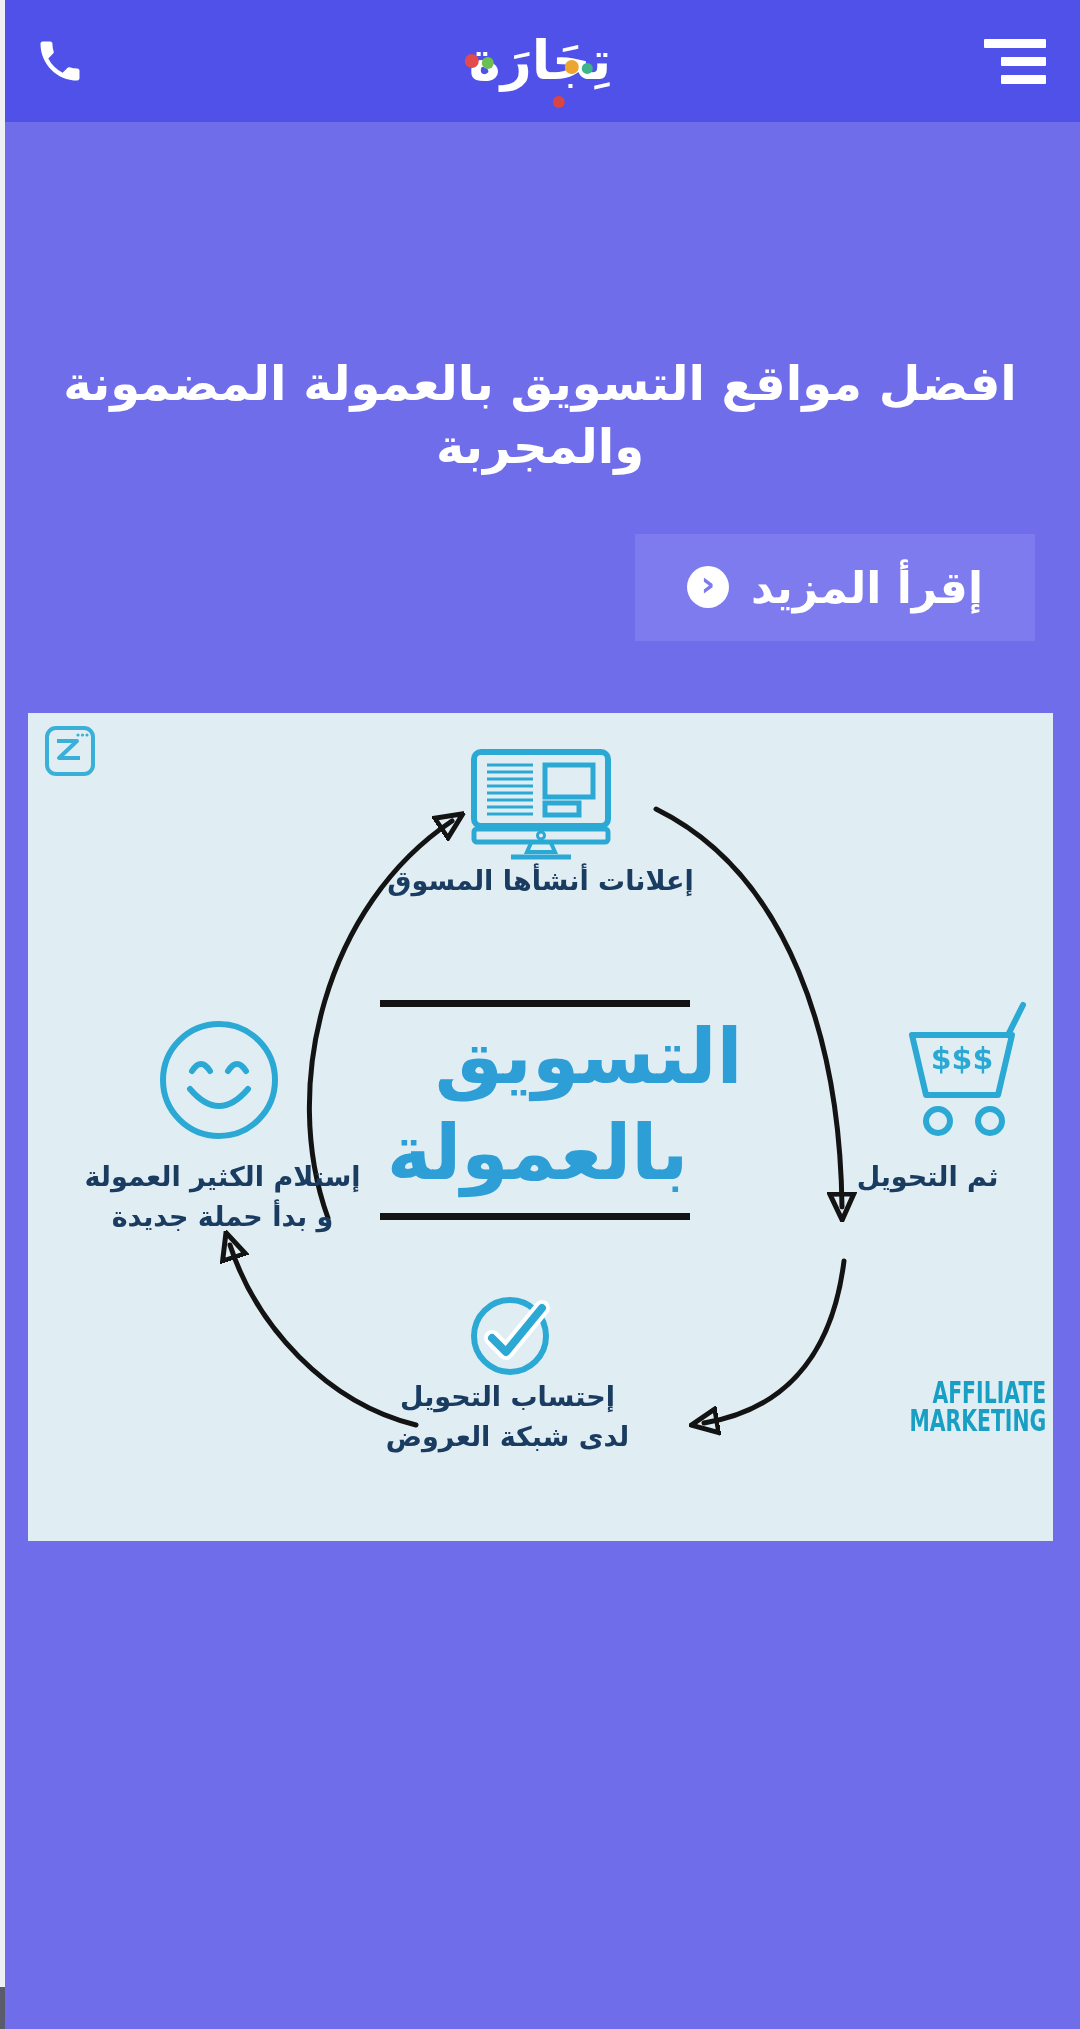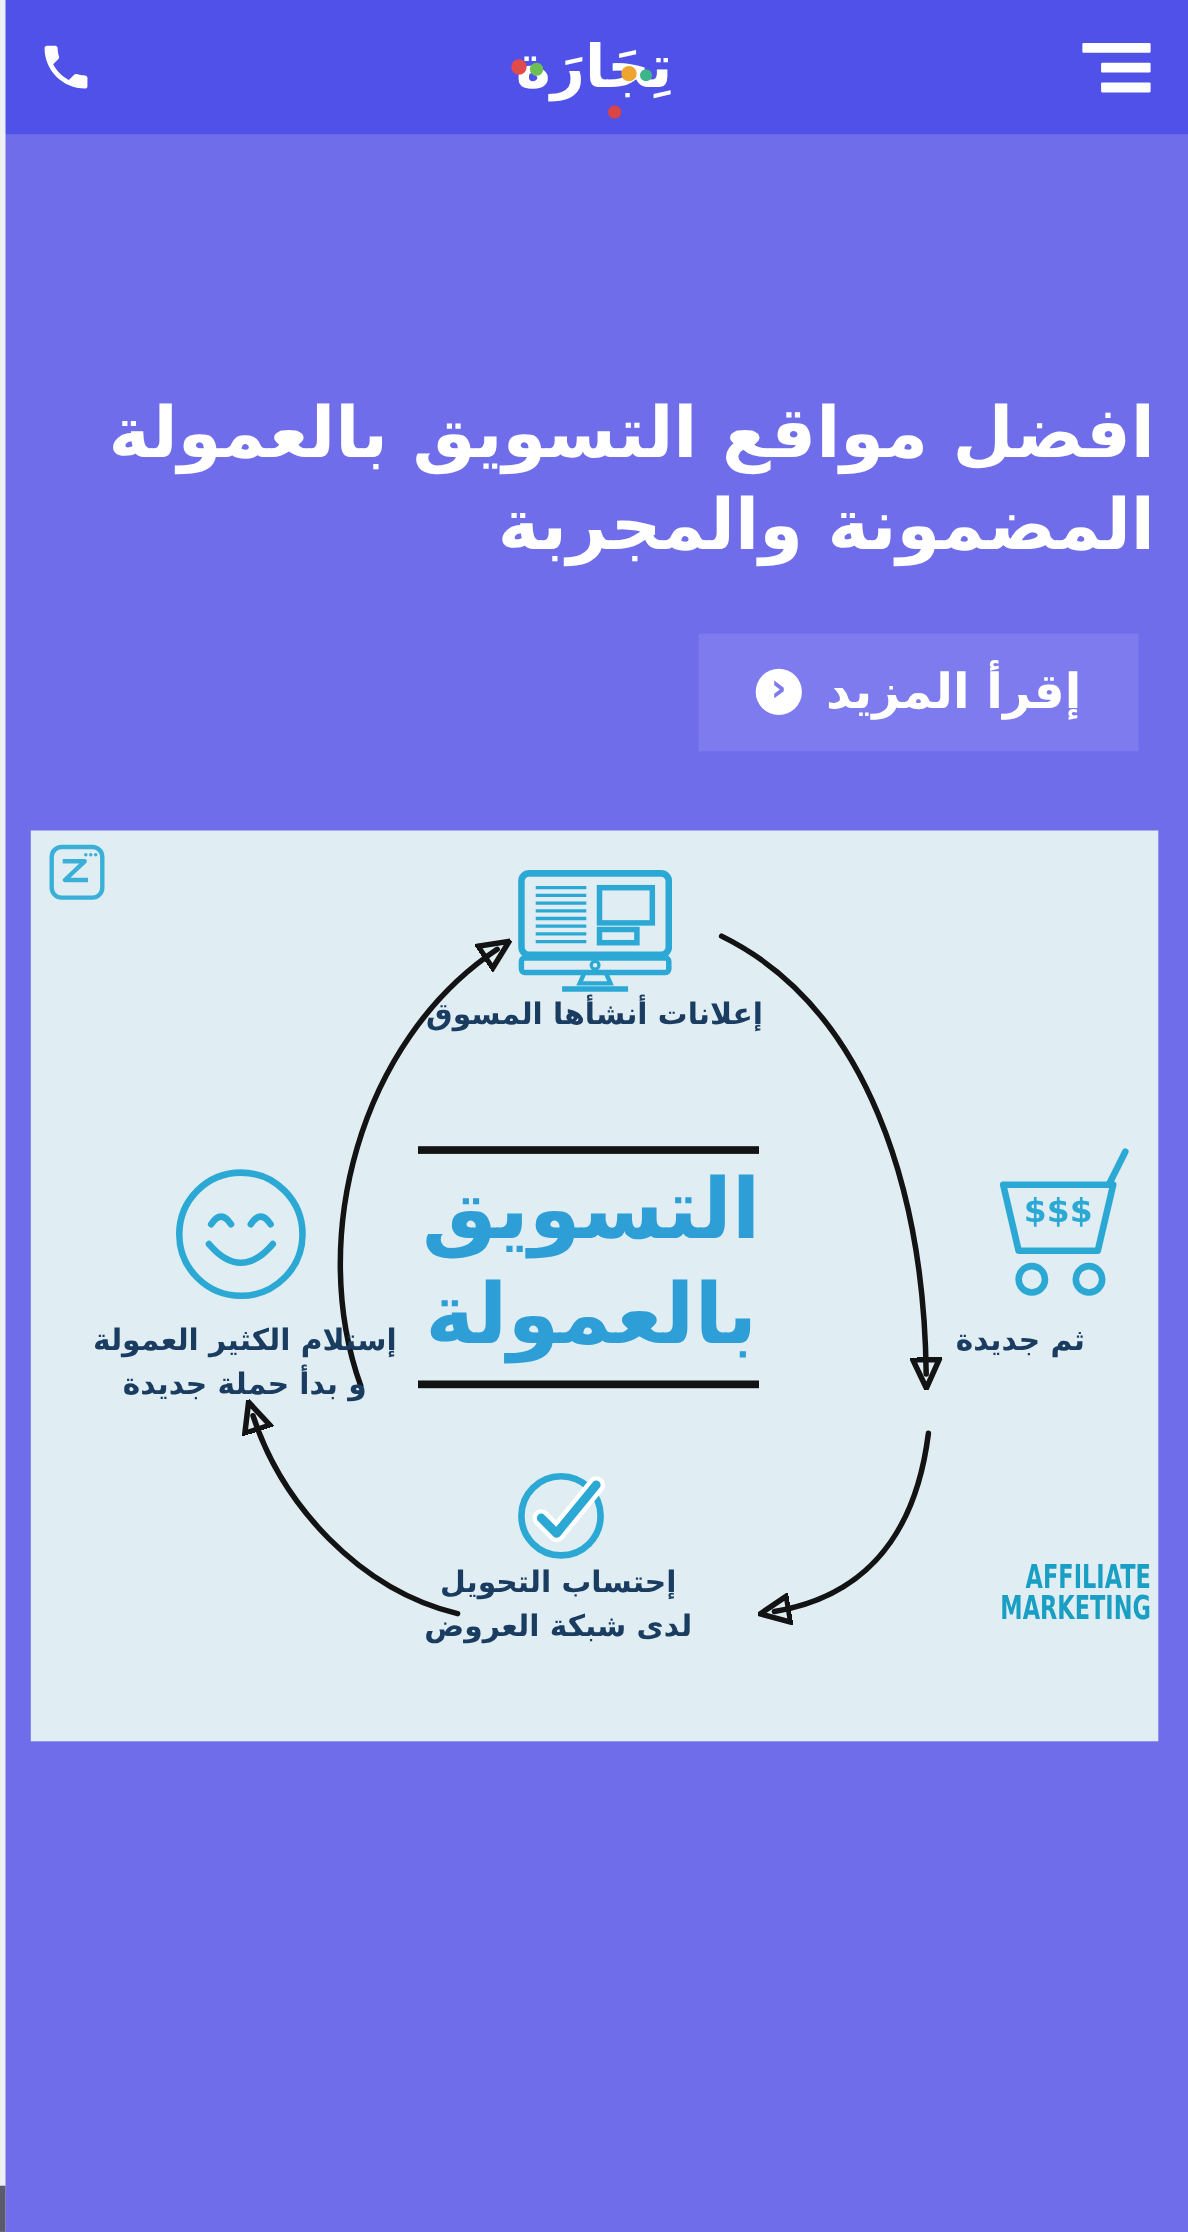--- a/index.html
+++ b/index.html
@@ -30,21 +30,21 @@
   .dot.d3{width:14px;height:14px;background:#eda52f;left:100px;top:36px;}
   .dot.d4{width:11px;height:11px;background:#3eb489;left:117px;top:39px;}
   .dot.d5{width:12px;height:12px;background:#d94444;left:88px;bottom:-10px;}
   .burger{display:flex;flex-direction:column;align-items:flex-end;gap:9px;background:none;border:none;cursor:pointer;}
   .burger .bar{height:9px;background:#fff;border-radius:1px;}
   .burger .b1{width:62px;}
   .burger .b2,.burger .b3{width:45px;}
 
   
   .hero{padding-top:230px;color:#fff;}
-  .hero h1{margin:0 30px;font-size:64px;font-weight:bold;line-height:1.32;text-align:right;}
+  .hero h1{margin:0 30px;font-size:48px;font-weight:bold;line-height:1.32;text-align:center;}
   .copy{margin:80px 30px 0;font-size:45px;font-weight:bold;line-height:1.82;text-align:right;}
   .copy p{margin:0;}
   .btn-row{margin-top:55px;padding:0 45px;display:flex;}
   .read-more{display:inline-flex;align-items:center;gap:22px;background:var(--button-bg);
              color:#fff;text-decoration:none;font-size:44px;font-weight:bold;padding:28px 52px;}
   .circ{width:42px;height:42px;border-radius:50%;background:#fff;color:var(--button-bg);
         display:flex;align-items:center;justify-content:center;font-size:36px;font-weight:bold;
         line-height:1;padding-bottom:6px;}
 
   
@@ -53,21 +53,21 @@
   .abs{position:absolute;}
   .ig-arrows{position:absolute;inset:0;width:1025px;height:744px;}
   .ig-arrows path{stroke:var(--arrow);stroke-width:5;fill:none;stroke-linecap:round;}
   .ig-caption{position:absolute;text-align:center;color:var(--navy);font-size:27px;
               font-weight:bold;line-height:1.5;}
   .divider{position:absolute;height:7px;background:var(--arrow);width:310px;left:352px;}
   .divider.top{top:287px;}
   .divider.bottom{top:500px;}
   .ig-title{position:absolute;left:305px;width:410px;text-align:center;color:var(--title-blue);
             font-size:76px;font-weight:bold;line-height:1.0;}
-  .ig-title.t1{top:306px;}
+  .ig-title.t1{top:306px;text-align:right;}
   .ig-title.t2{top:402px;}
   .watermark{position:absolute;right:6px;top:666px;text-align:right;color:var(--teal);
              font-size:30px;font-weight:bold;line-height:0.95;transform:scaleX(0.68);
              transform-origin:right top;letter-spacing:0px;}
 </style>
 </head>
 <body>
 
 <div class="scroll-track">
   <div class="scroll-thumb"></div>
@@ -183,21 +183,21 @@
     <g stroke="#2ba9d4" fill="none" stroke-width="6" stroke-linecap="round" stroke-linejoin="round">
       <line x1="112" y1="36" x2="127" y2="6"></line>
       <path d="M16 36 H116 L102 96 H30 Z"></path>
       <circle cx="42" cy="122" r="12"></circle>
       <circle cx="94" cy="122" r="12"></circle>
     </g>
     <text x="66" y="70" font-size="30" font-weight="bold" fill="#2ba9d4" text-anchor="middle">$$$</text>
   </svg>
 
   <div class="ig-caption" dir="rtl" style="left:770px;top:444px;width:260px">
-    <div>ثم جديدة</div>
+    <div>ثم التحويل</div>
   </div>
 
   <svg class="abs" style="left:438px;top:575px" width="92" height="92" viewBox="0 0 92 92">
     <circle cx="44" cy="48" r="36" fill="none" stroke="#2ba9d4" stroke-width="6"></circle>
     <path d="M26 50 L40 64 L76 20" fill="none" stroke="#ffffff" stroke-width="16" stroke-linecap="round" stroke-linejoin="round"></path>
     <path d="M26 50 L40 64 L76 20" fill="none" stroke="#2ba9d4" stroke-width="8" stroke-linecap="round" stroke-linejoin="round"></path>
   </svg>
 
   <div class="ig-caption" dir="rtl" style="left:330px;top:664px;width:300px">
     <div>إحتساب التحويل</div>

